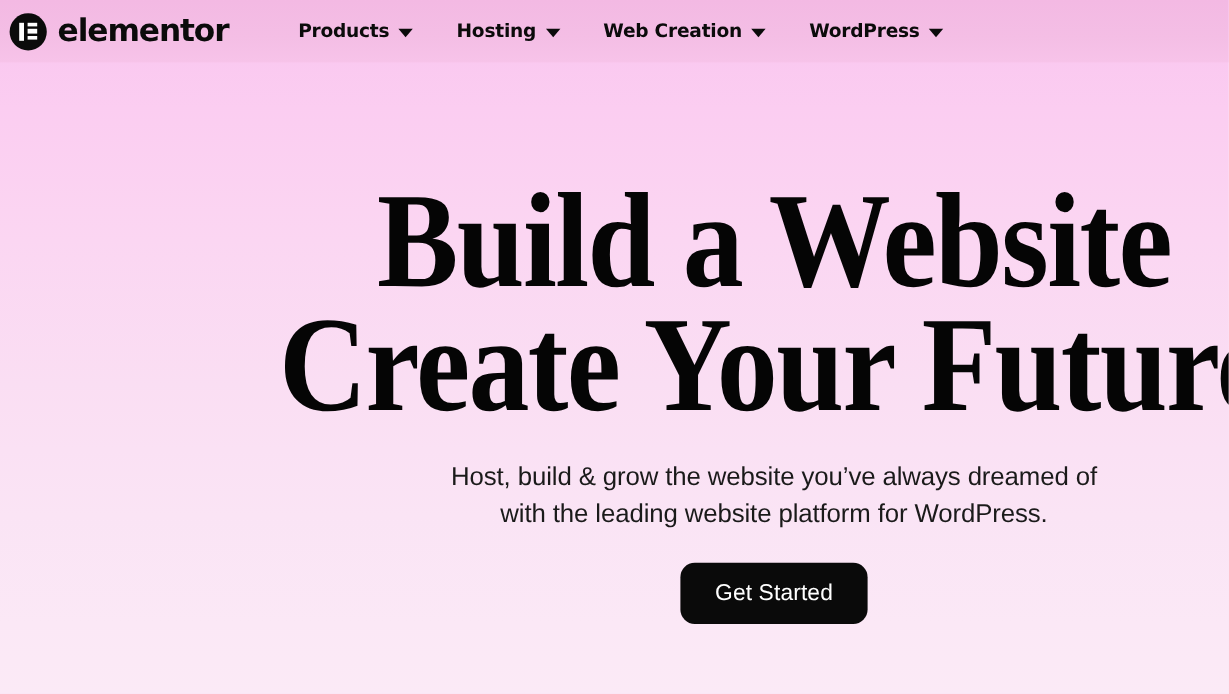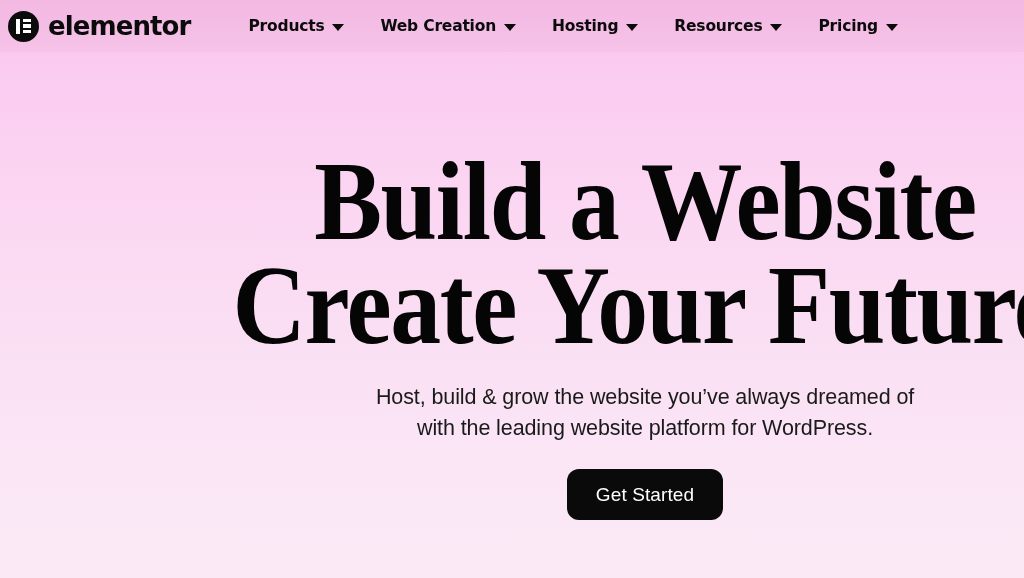--- a/index.html
+++ b/index.html
@@ -221,38 +221,34 @@
     </a>
 
     <nav class="main-nav">
 
       <div class="nav-item">
         <span class="nav-label">Products</span>
         <span class="caret"></span>
       </div>
 
       <div class="nav-item">
+        <span class="nav-label">Hosting</span>
+        <span class="caret"></span>
+      </div>
+
+      <div class="nav-item">
         <span class="nav-label">Web Creation</span>
         <span class="caret"></span>
       </div>
 
       <div class="nav-item">
-        <span class="nav-label">Hosting</span>
-        <span class="caret"></span>
-      </div>
-
-      <div class="nav-item">
-        <span class="nav-label">Resources</span>
-        <span class="caret"></span>
-      </div>
-
-      <div class="nav-item">
-        <span class="nav-label">Pricing</span>
-        <span class="caret"></span>
-      </div>
+        <span class="nav-label">WordPress</span>
+        <span class="caret"></span>
+      </div>
+
 
     </nav>
   </header>
 
   <section class="hero">
     <div class="hero-inner">
 
       <h1 class="hero-title">
         <span class="line">Build a Website</span>
         <span class="line">Create Your Future</span>

